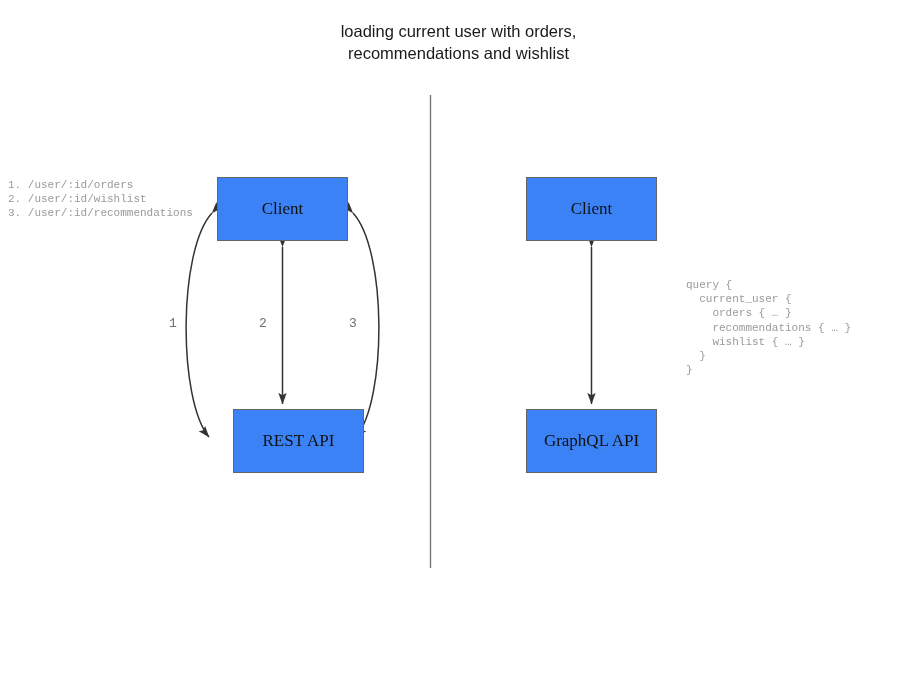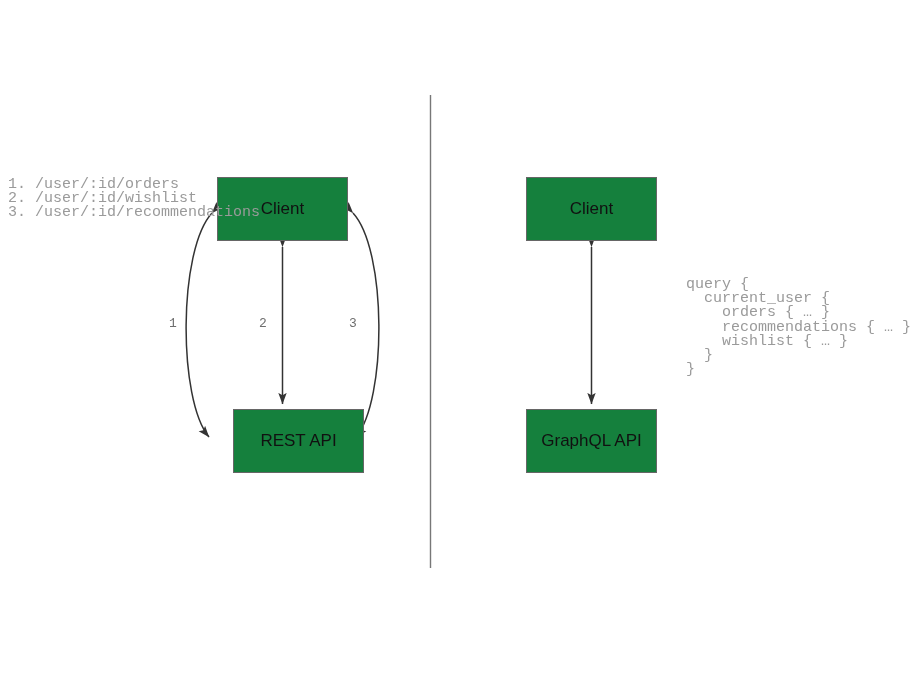--- a/index.html
+++ b/index.html
@@ -11,50 +11,52 @@
   svg.layer{position:absolute;left:0;top:0;width:917px;height:689px;overflow:visible;}
 
   .title{
     position:absolute;left:0;top:20px;width:917px;
     text-align:center;font-size:16.5px;line-height:22px;
     color:#1a1a1a;white-space:pre-line;
   }
 
   .node{
     position:absolute;box-sizing:border-box;
-    background:#15803d;border:1.6px solid #666666;
+    background:#3b82f6;border:1.6px solid #666666;
     display:flex;align-items:center;justify-content:center;
-    font-size:17px;color:#111111;
+    font-size:17px;color:#111111;font-family:Liberation Serif, serif;
   }
   #client-left{left:217px;top:177px;width:131px;height:64px;}
   #rest-api{left:233px;top:409px;width:131px;height:64px;}
   #client-right{left:526px;top:177px;width:131px;height:64px;}
   #graphql-api{left:526px;top:409px;width:131px;height:64px;}
 
   .conn-label{
     position:absolute;font-family:"Liberation Mono",monospace;
     font-size:13px;color:#6e6e6e;text-align:center;width:20px;
   }
   #label-1{left:163px;top:316px;}
   #label-2{left:253px;top:316px;}
   #label-3{left:343px;top:316px;}
 
   .code{
     position:absolute;font-family:"Liberation Mono",monospace;
-    font-size:15px;line-height:14.2px;color:#9a9a9a;
+    font-size:11px;line-height:14.2px;color:#9a9a9a;
     white-space:pre;
   }
   #rest-endpoints{left:8px;top:178px;}
   #graphql-query{left:665px;top:278px;margin-left:21px;}
 </style>
 </head>
 <body>
 
 <div class="canvas">
 
+  <div class="title">loading current user with orders,
+recommendations and wishlist</div>
 
   <svg class="layer">
     <defs>
       <marker id="ah" markerWidth="9" markerHeight="9" refX="7.4" refY="3.1" orient="auto" markerUnits="strokeWidth">
         <path d="M0,0.3 L7.6,3.1 L0,5.9 L1.6,3.1 Z" fill="#333333"></path>
       </marker>
     </defs>
 
     <path d="M 212,213 C 178,250 178,400 209,437" fill="none" stroke="#333333" stroke-width="1.5" marker-start="url(#ah)" marker-end="url(#ah)"></path>
 

